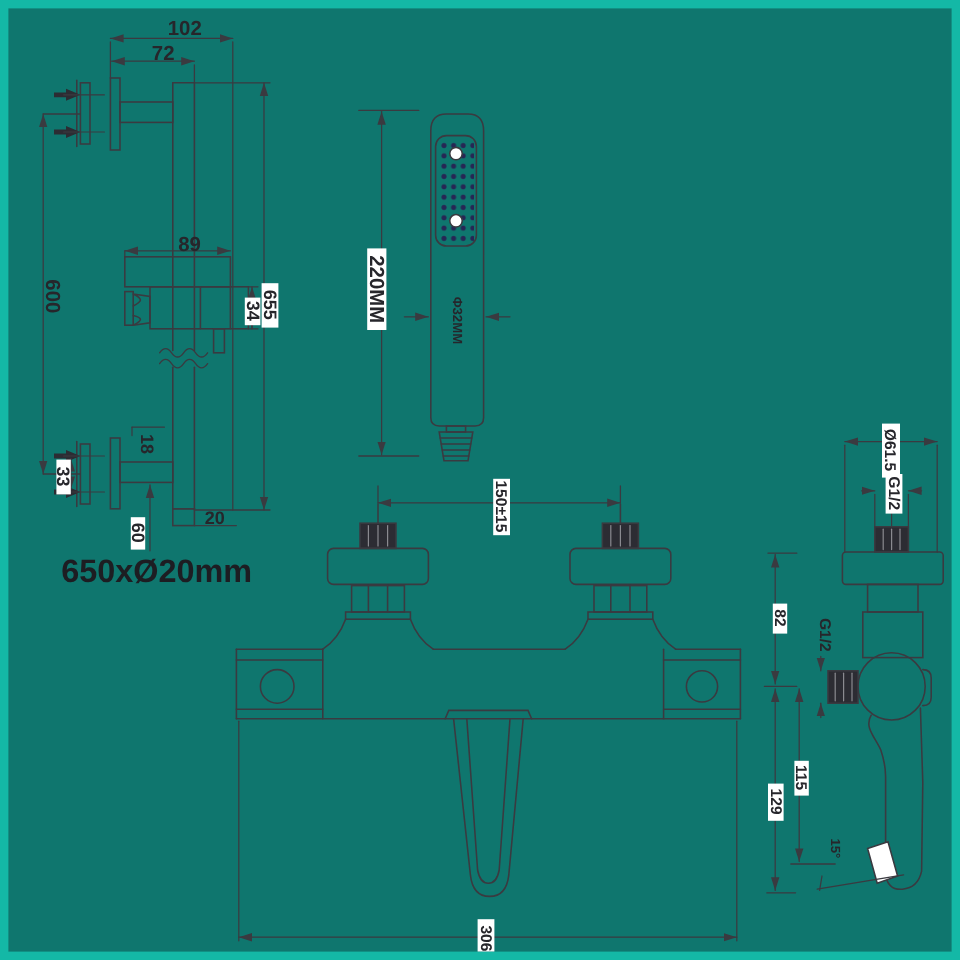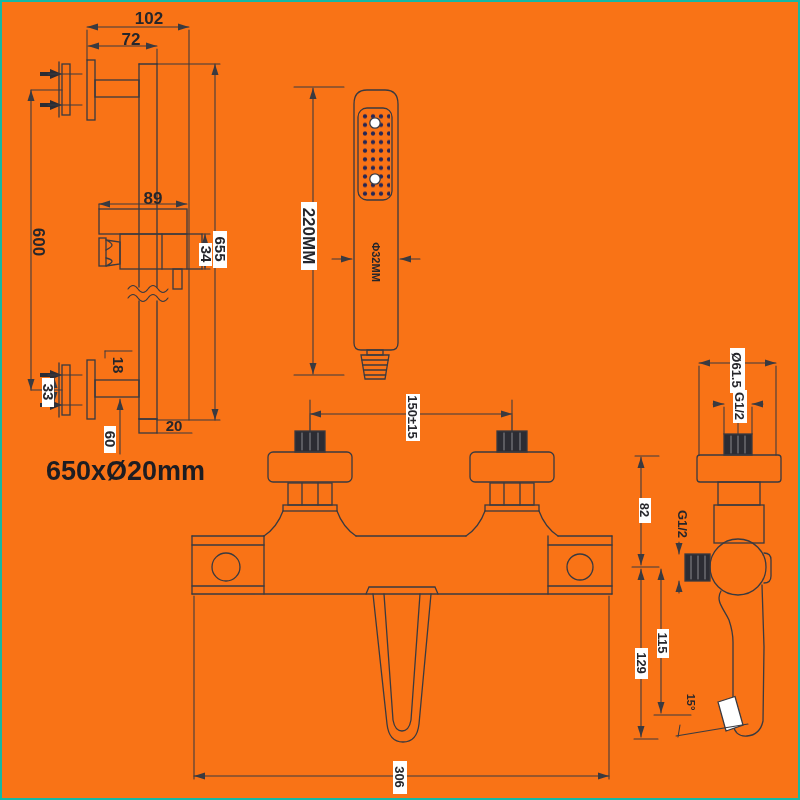--- a/index.html
+++ b/index.html
@@ -1,16 +1,16 @@
 <!DOCTYPE html>
 <html><head>
 <meta charset="utf-8">
 <style>
   html,body{margin:0;padding:0;background:#ffffff;}
-  .frame{position:relative;width:800px;height:800px;background:#f97316;border:2px solid #14b8a6;box-sizing:border-box;overflow:hidden;}
+  .frame{position:relative;width:800px;height:800px;background:#0f766e;border:7px solid #14b8a6;box-sizing:border-box;overflow:hidden;}
   svg{display:block;}
   .dim{font:700 15px "Liberation Sans", sans-serif;fill:#26262b;stroke:none;}
   .dim-md{font:700 13px "Liberation Sans", sans-serif;fill:#26262b;stroke:none;}
   .dim-sm{font:700 11px "Liberation Sans", sans-serif;fill:#26262b;stroke:none;}
   .dim-lg{font:700 17px "Liberation Sans", sans-serif;fill:#26262b;stroke:none;}
   .caption{font:600 27px "Liberation Sans", sans-serif;fill:#1d1d22;stroke:none;}
   .bg{fill:#ffffff;stroke:none;}
 </style>
 </head>
 <body>

